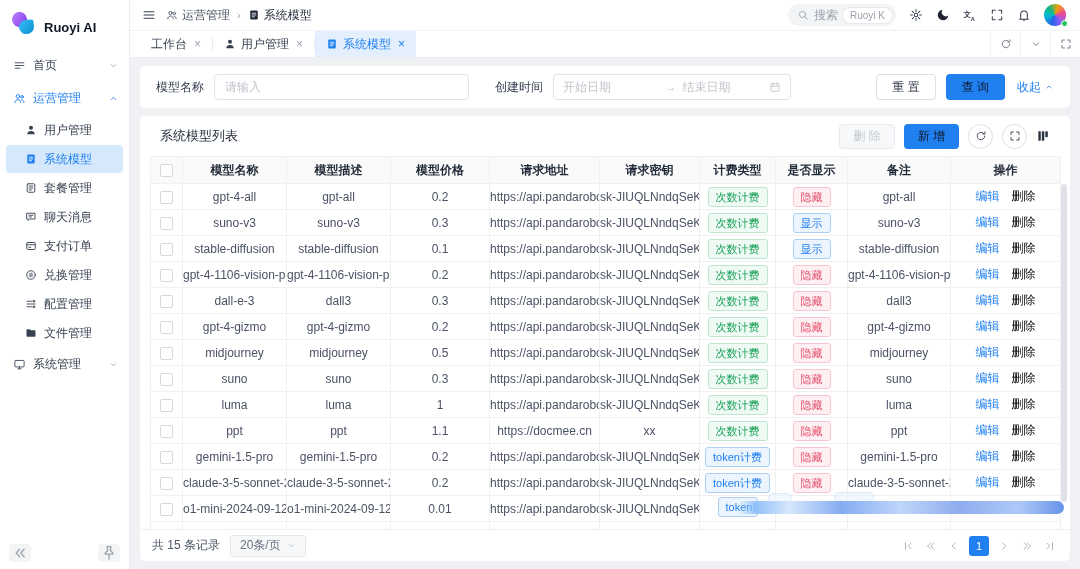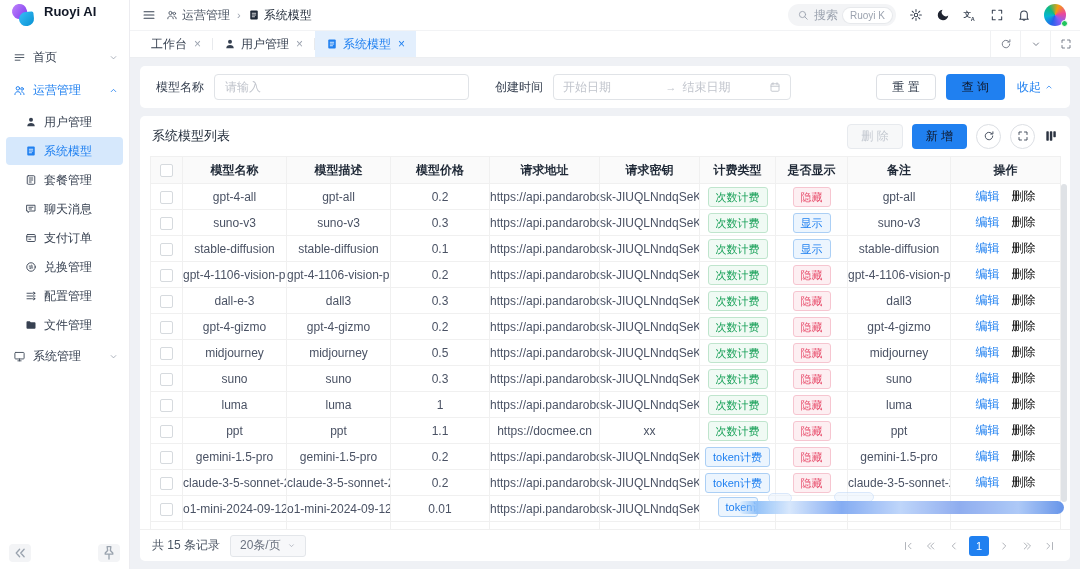--- a/index.html
+++ b/index.html
@@ -4,21 +4,21 @@
 <style>
 *{margin:0;padding:0;box-sizing:border-box}
 html,body{width:1080px;height:569px;overflow:hidden;font-family:"Liberation Sans","DejaVu Sans",sans-serif;font-size:12px;color:#333;background:#eff1f5}
 .icon{display:inline-flex;width:1em;height:1em;align-items:center;justify-content:center;flex-shrink:0}
 .icon svg{width:100%;height:100%;display:block;fill:none;stroke:currentColor;stroke-width:1.8;stroke-linecap:round;stroke-linejoin:round}
 .icon svg.f{fill:currentColor;stroke:none}
 .icon svg .wl{stroke:#fff;stroke-width:1.6;fill:none}
 .icon svg text{fill:currentColor;stroke:none;font-family:inherit;font-weight:bold}
 
 .sidebar{position:fixed;left:0;top:0;width:130px;height:100%;background:#fff;border-right:1px solid #ececf0;display:flex;flex-direction:column;z-index:5}
-.logo{display:flex;align-items:flex-start;gap:8px;padding:4px 0 12px 12px}
+.logo{display:flex;align-items:flex-end;gap:8px;padding:12px 0 12px 12px}
 .logo-mark{position:relative;width:24px;height:23px}
 .logo-mark .s1{position:absolute;left:0;top:0;width:15px;height:15px;background:linear-gradient(135deg,#c084fc,#7c3aed);border-radius:8px 8px 2px 8px;transform:rotate(-10deg)}
 .logo-mark .s2{position:absolute;left:7px;top:8px;width:15px;height:14px;background:linear-gradient(135deg,#38bdf8,#0891d1);border-radius:8px 2px 8px 8px;transform:rotate(-6deg)}
 .app-title{font-size:13px;font-weight:bold;color:#111827}
 .menu{flex:1;padding:2px 0;overflow:hidden}
 .m-root{display:flex;align-items:center;gap:7px;height:33px;padding:0 10px 0 13px;color:#374151;cursor:pointer}
 .m-root .icon{font-size:13px;color:#4b5563}
 .m-root .lbl{flex:1}
 .m-root .chev{color:#9ca3af;font-size:11px}
 .m-root.act{color:#2080f0}
@@ -71,21 +71,21 @@
 .dr-arrow{font-size:11px}
 .dr-cal{font-size:12px}
 .f-spacer{flex:1}
 .btn{height:26px;border-radius:4px;padding:0 15px;font-size:12px;display:inline-flex;align-items:center;justify-content:center;cursor:pointer;border:1px solid transparent;font-family:inherit;background:#fff}
 .btn-plain{border-color:#dcdfe4;color:#374151;margin-right:10px}
 .btn-primary{background:#2080f0;color:#0f172a}
 .collapse-link{color:#2080f0;display:flex;align-items:center;gap:3px;margin-left:12px;cursor:pointer}
 .collapse-link .icon{font-size:10px}
 
 .table-card{background:#fff;border-radius:5px;flex:1;display:flex;flex-direction:column;overflow:hidden}
-.card-head{height:40px;display:flex;align-items:center;padding:0 12px;flex-shrink:0}
+.card-head{height:40px;display:flex;align-items:center;padding:0 20px;flex-shrink:0}
 .card-title{font-size:13px;color:#1f2937}
 .head-actions{margin-left:auto;display:flex;align-items:flex-start;gap:9px}
 .btn-sm{height:25px;padding:0 13px;border-radius:4px;font-size:12px}
 .btn-disabled{background:#f7f8f9;border:1px solid #e7eaee;color:#c3c8d0;cursor:default}
 .cbtn{width:25px;height:25px;border-radius:50%;border:1px solid #dcdfe4;background:#fff;display:flex;align-items:center;justify-content:center;color:#374151;font-size:12px;cursor:pointer}
 .gbtn{border:none;background:none;color:#2b3340;font-size:14px;display:flex;cursor:pointer}
 .table-wrap{flex:1;position:relative;padding:0 10px;overflow:hidden}
 table{width:100%;border-collapse:collapse;table-layout:fixed}
 th,td{border:1px solid #f0f0f0;text-align:center;overflow:hidden;white-space:nowrap;font-size:12px}
 th{height:27px;background:#fafafa;color:#1f2937;font-weight:bold}

